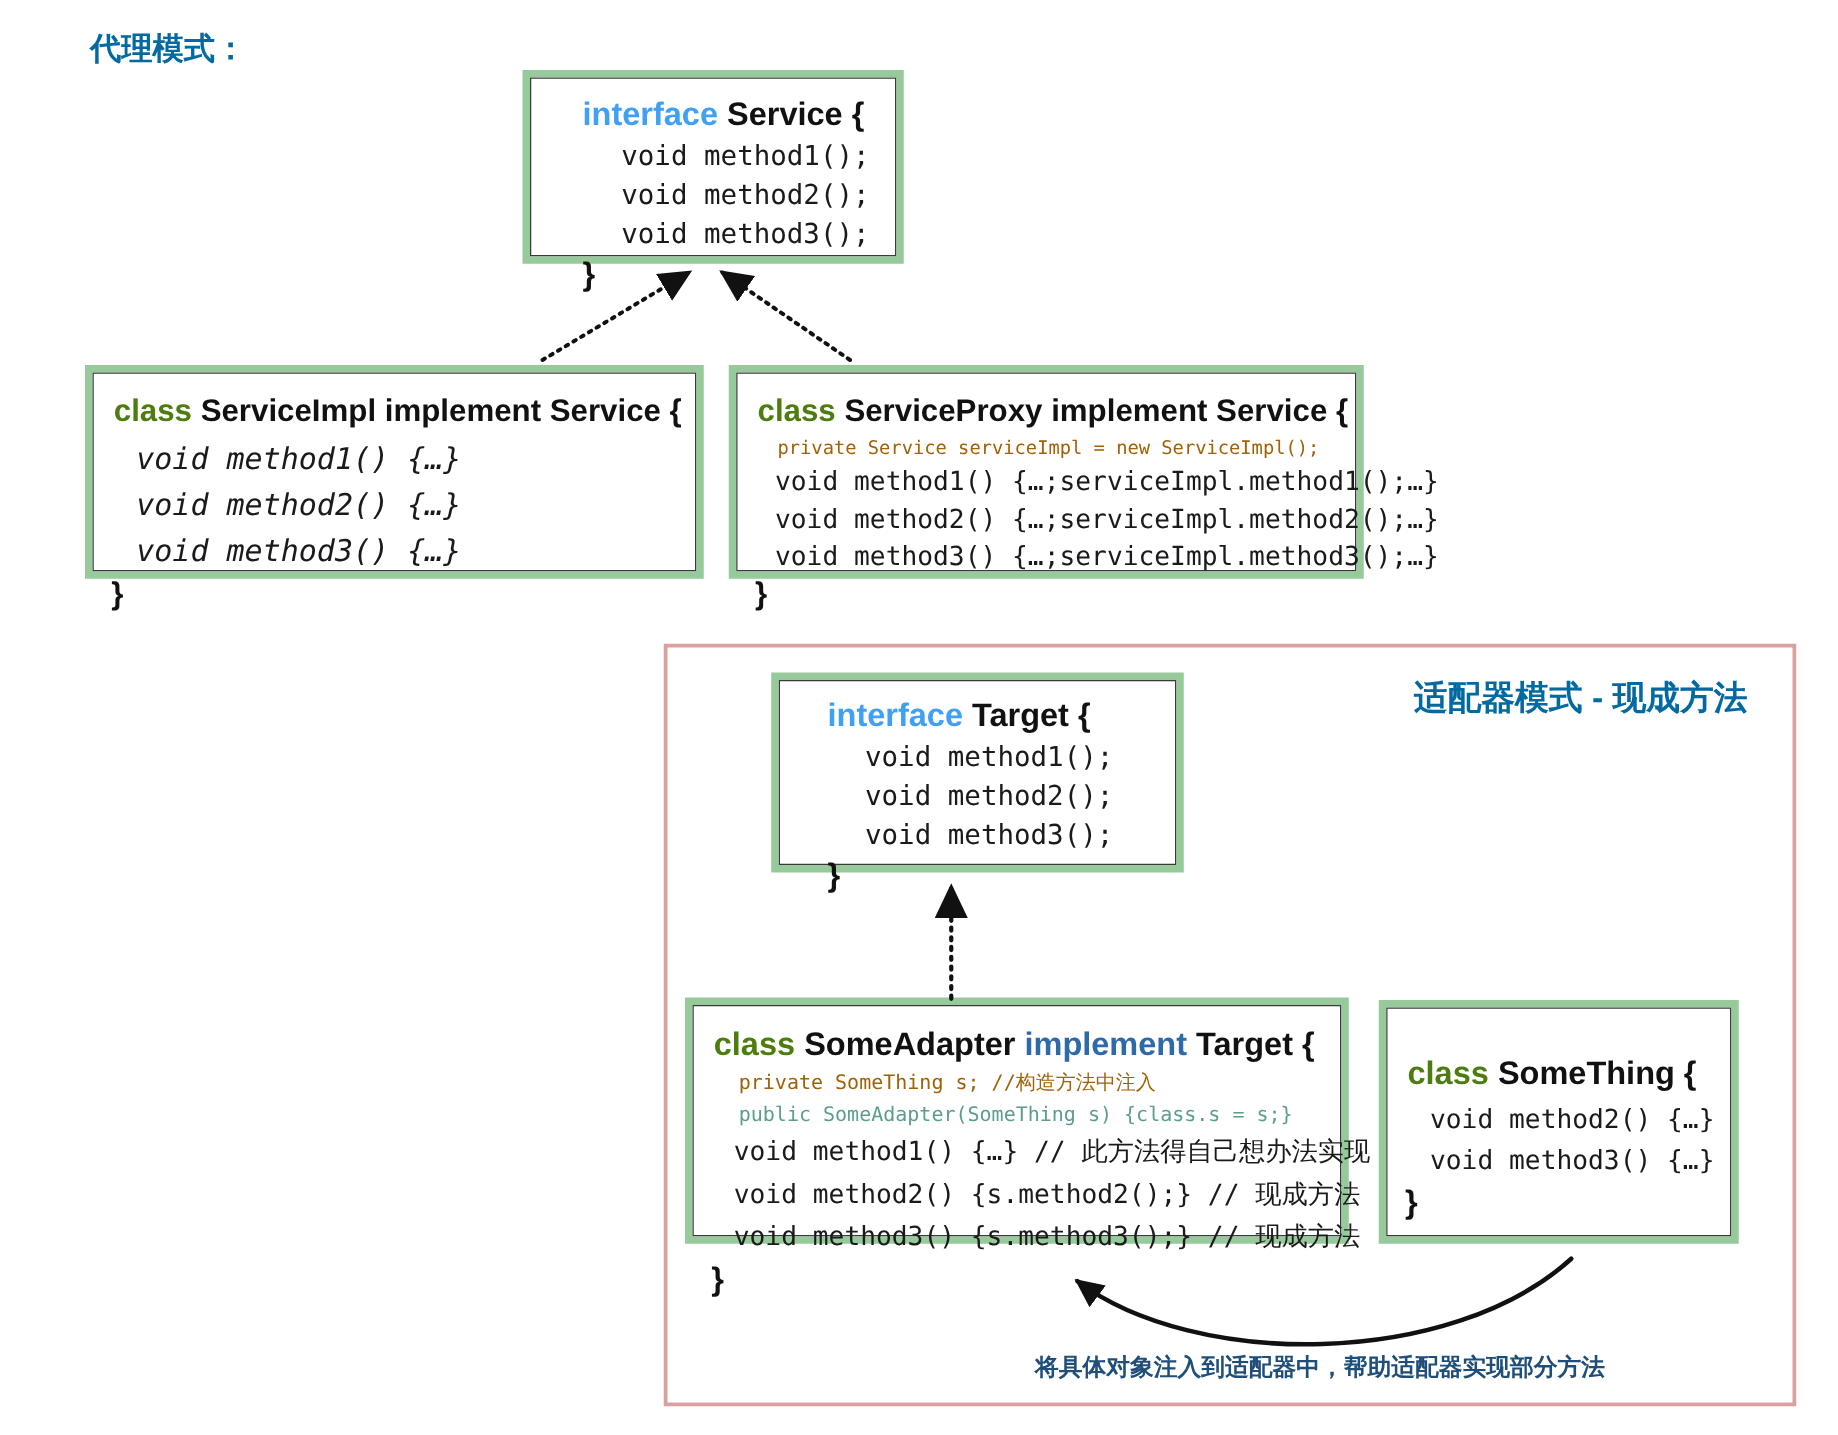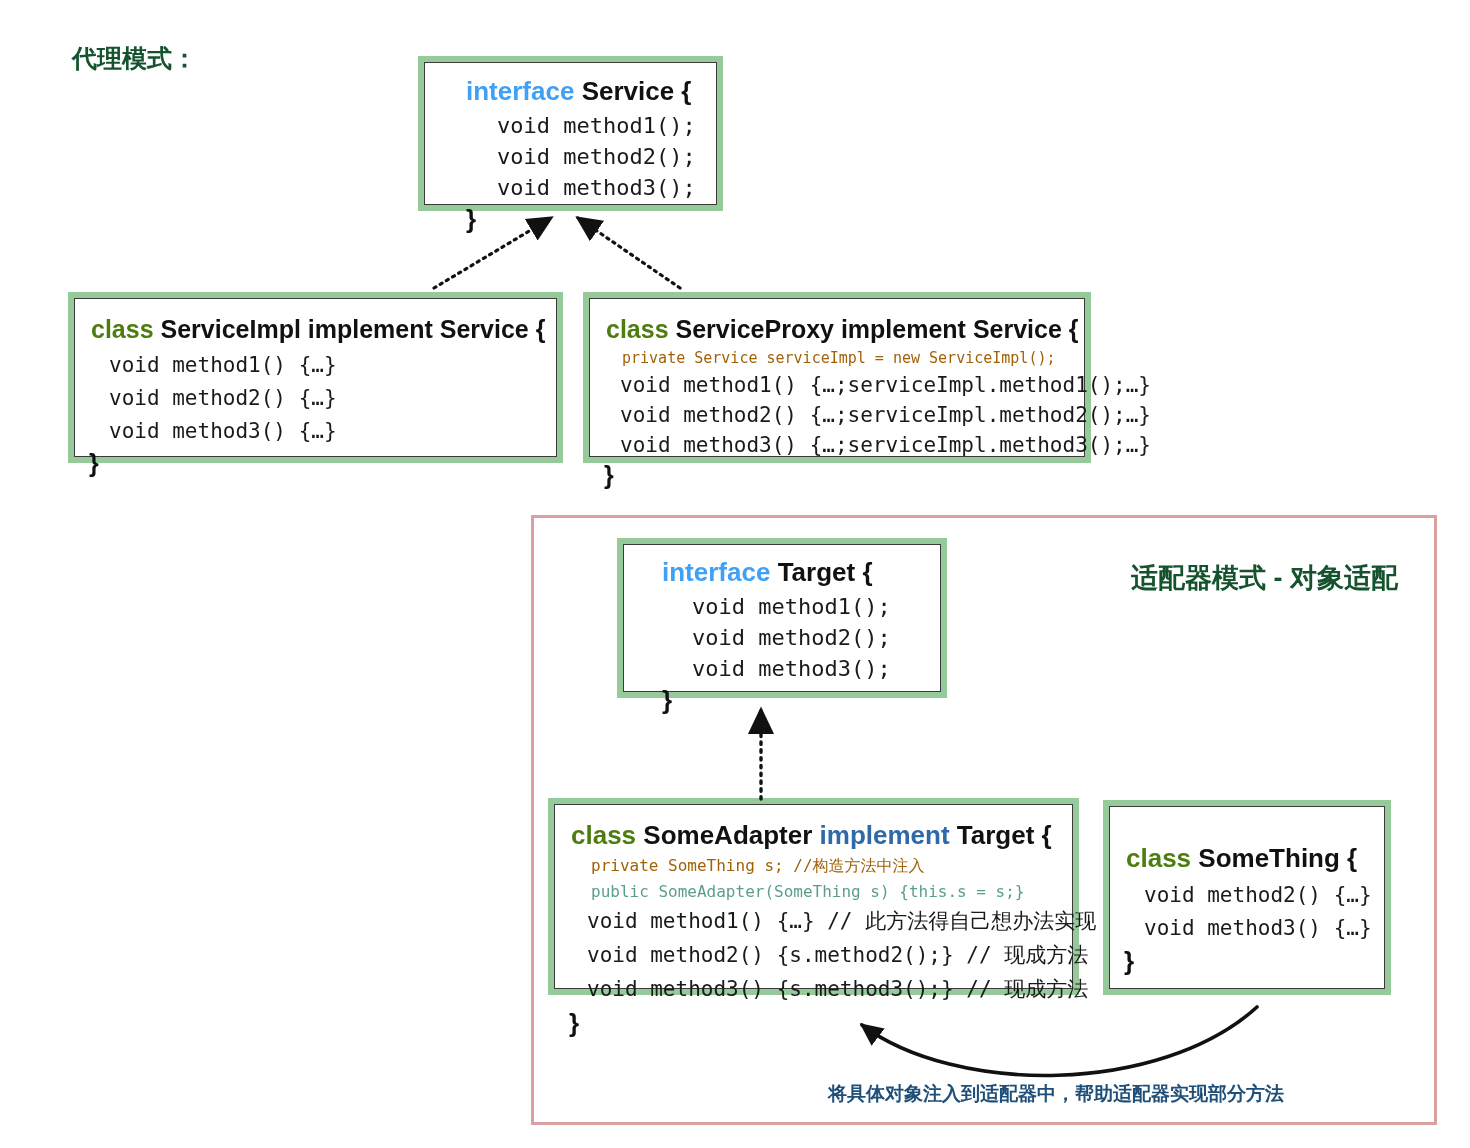--- a/index.html
+++ b/index.html
@@ -13,23 +13,22 @@
     height: 1148px;
     background: #ffffff;
     overflow: hidden;
     font-family: "Liberation Sans", sans-serif;
   }
 
   
   .section-title {
     position: absolute;
     font-weight: bold;
-    color: #14532d;
-    white-space: nowrap;
-    margin-top: 20px;
+    color: #0369a1;
+    white-space: nowrap;
   }
   #proxy-title { left: 72px; top: 22px; font-size: 25px; }
   #adapter-title { left: 1131px; top: 540px; font-size: 27px; }
 
   
   .uml-box {
     position: absolute;
     background: #ffffff;
     border: 6px solid #97ca9b;
     box-sizing: border-box;
@@ -82,21 +81,21 @@
   
   #box-service .box-header  { font-size: 26px; margin: 7px 0 0 33px; }
   #box-service .code-line   { font-size: 22px; margin: 6px 0 0 64px; }
   #box-service .brace-close { font-size: 26px; margin: 4px 0 0 33px; }
 
   #box-target .box-header   { font-size: 26px; margin: 6px 0 0 30px; }
   #box-target .code-line    { font-size: 22px; margin: 6px 0 0 60px; }
   #box-target .brace-close  { font-size: 26px; margin: 4px 0 0 30px; }
 
   #box-serviceimpl .box-header  { font-size: 25px; margin: 10px 0 0 8px; }
-  #box-serviceimpl .code-line   { font-size: 21px; margin: 9px 0 0 26px; }
+  #box-serviceimpl .code-line   { font-size: 24px; margin: 9px 0 0 26px; font-style: italic; }
   #box-serviceimpl .brace-close { font-size: 25px; margin: 6px 0 0 6px; }
 
   #box-serviceproxy .box-header  { font-size: 25px; margin: 10px 0 0 8px; }
   #box-serviceproxy .code-small  { font-size: 15px; margin: 5px 0 0 24px; }
   #box-serviceproxy .code-line   { font-size: 21px; margin: 6px 0 0 22px; }
   #box-serviceproxy .brace-close { font-size: 25px; margin: 4px 0 0 6px; }
 
   #box-someadapter .box-header   { font-size: 26px; margin: 9px 0 0 8px; }
   #box-someadapter .code-small   { font-size: 16px; margin: 5px 0 0 28px; }
   #box-someadapter .code-line    { font-size: 21px; margin: 6px 0 0 24px; }
@@ -180,21 +179,21 @@
       <div class="code-small code-blue">private Service serviceImpl = new ServiceImpl();</div>
       <div class="code-line">void method1() {…;serviceImpl.method1();…}</div>
       <div class="code-line">void method2() {…;serviceImpl.method2();…}</div>
       <div class="code-line">void method3() {…;serviceImpl.method3();…}</div>
       <div class="brace-close">}</div>
     </div>
   </div>
 
   <div id="adapter-container"></div>
 
-  <div class="section-title" id="adapter-title">适配器模式 - 对象适配</div>
+  <div class="section-title" id="adapter-title">适配器模式 - 现成方法</div>
 
   <div class="uml-box" id="box-target">
     <div class="inner">
       <div class="box-header">
         <span class="kw-interface">interface</span>
         <span>Target {</span>
       </div>
       <div class="code-line">void method1();</div>
       <div class="code-line">void method2();</div>
       <div class="code-line">void method3();</div>
@@ -202,21 +201,21 @@
     </div>
   </div>
 
   <div class="uml-box" id="box-someadapter">
     <div class="inner">
       <div class="box-header">
         <span class="kw-class">class</span>
         <span>SomeAdapter </span><span class="kw-implement-blue">implement</span><span> Target {</span>
       </div>
       <div class="code-small code-blue">private SomeThing s; //构造方法中注入</div>
-      <div class="code-small code-teal">public SomeAdapter(SomeThing s) {this.s = s;}</div>
+      <div class="code-small code-teal">public SomeAdapter(SomeThing s) {class.s = s;}</div>
       <div class="code-line">void method1() {…} // 此方法得自己想办法实现</div>
       <div class="code-line">void method2() {s.method2();} // 现成方法</div>
       <div class="code-line">void method3() {s.method3();} // 现成方法</div>
       <div class="brace-close">}</div>
     </div>
   </div>
 
   <div class="uml-box" id="box-something">
     <div class="inner">
       <div class="box-header">

